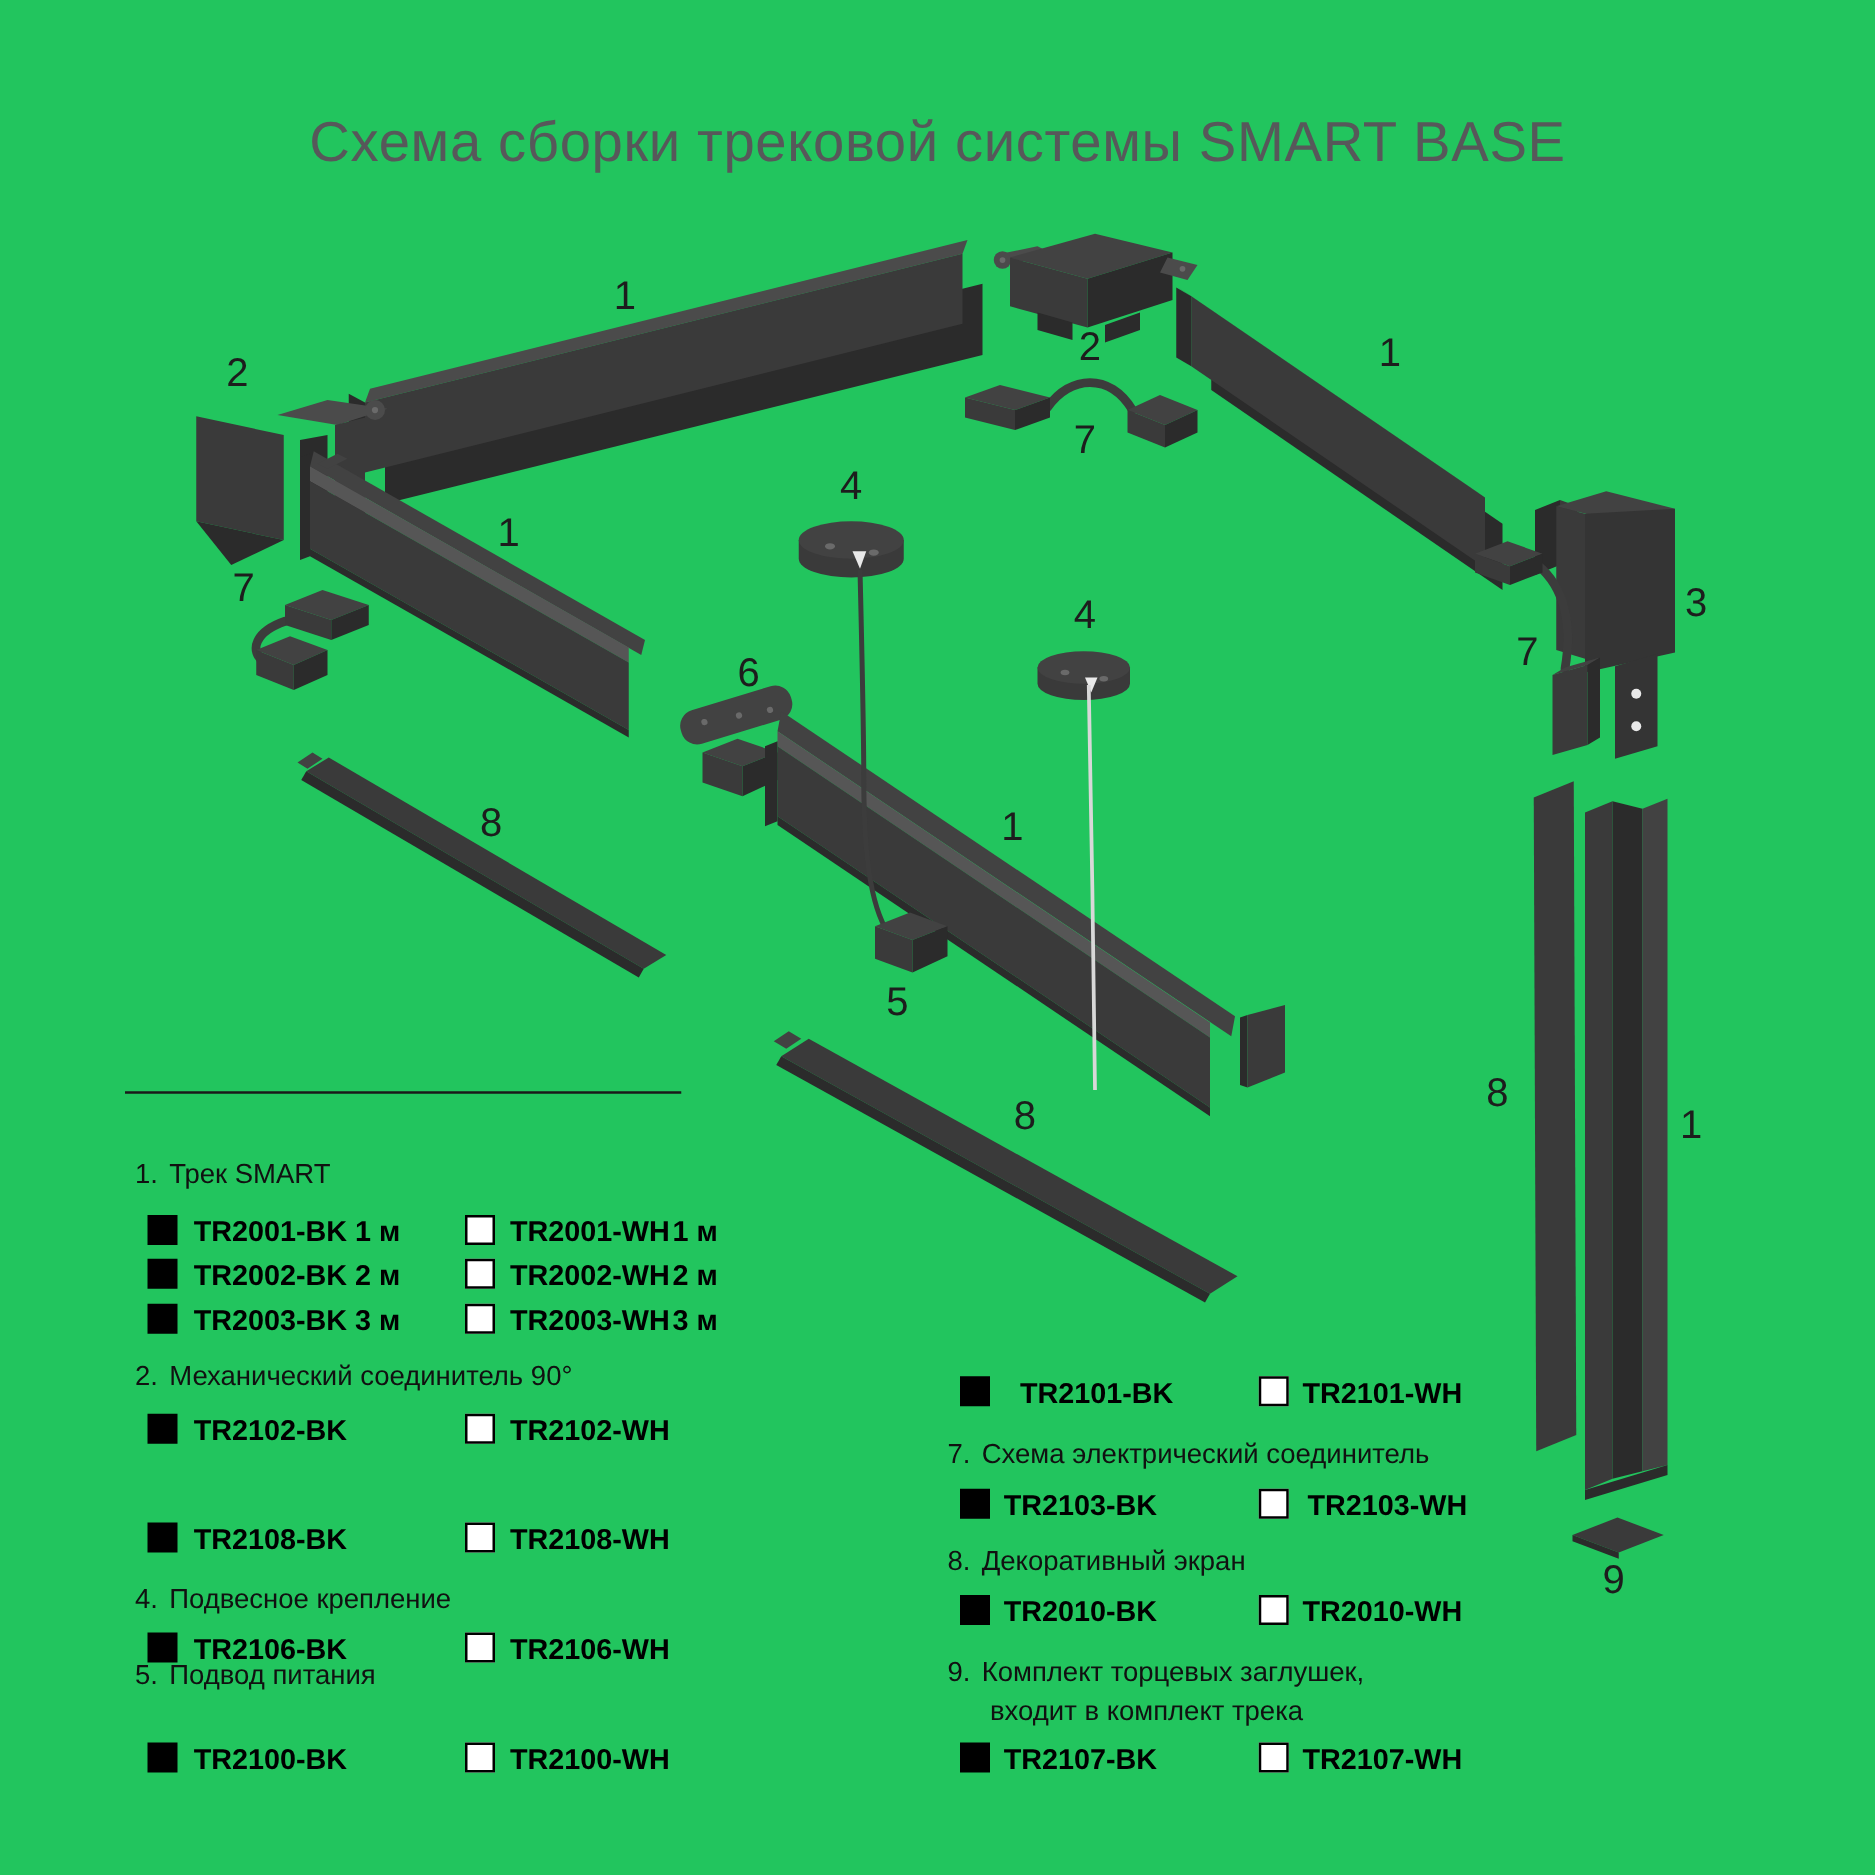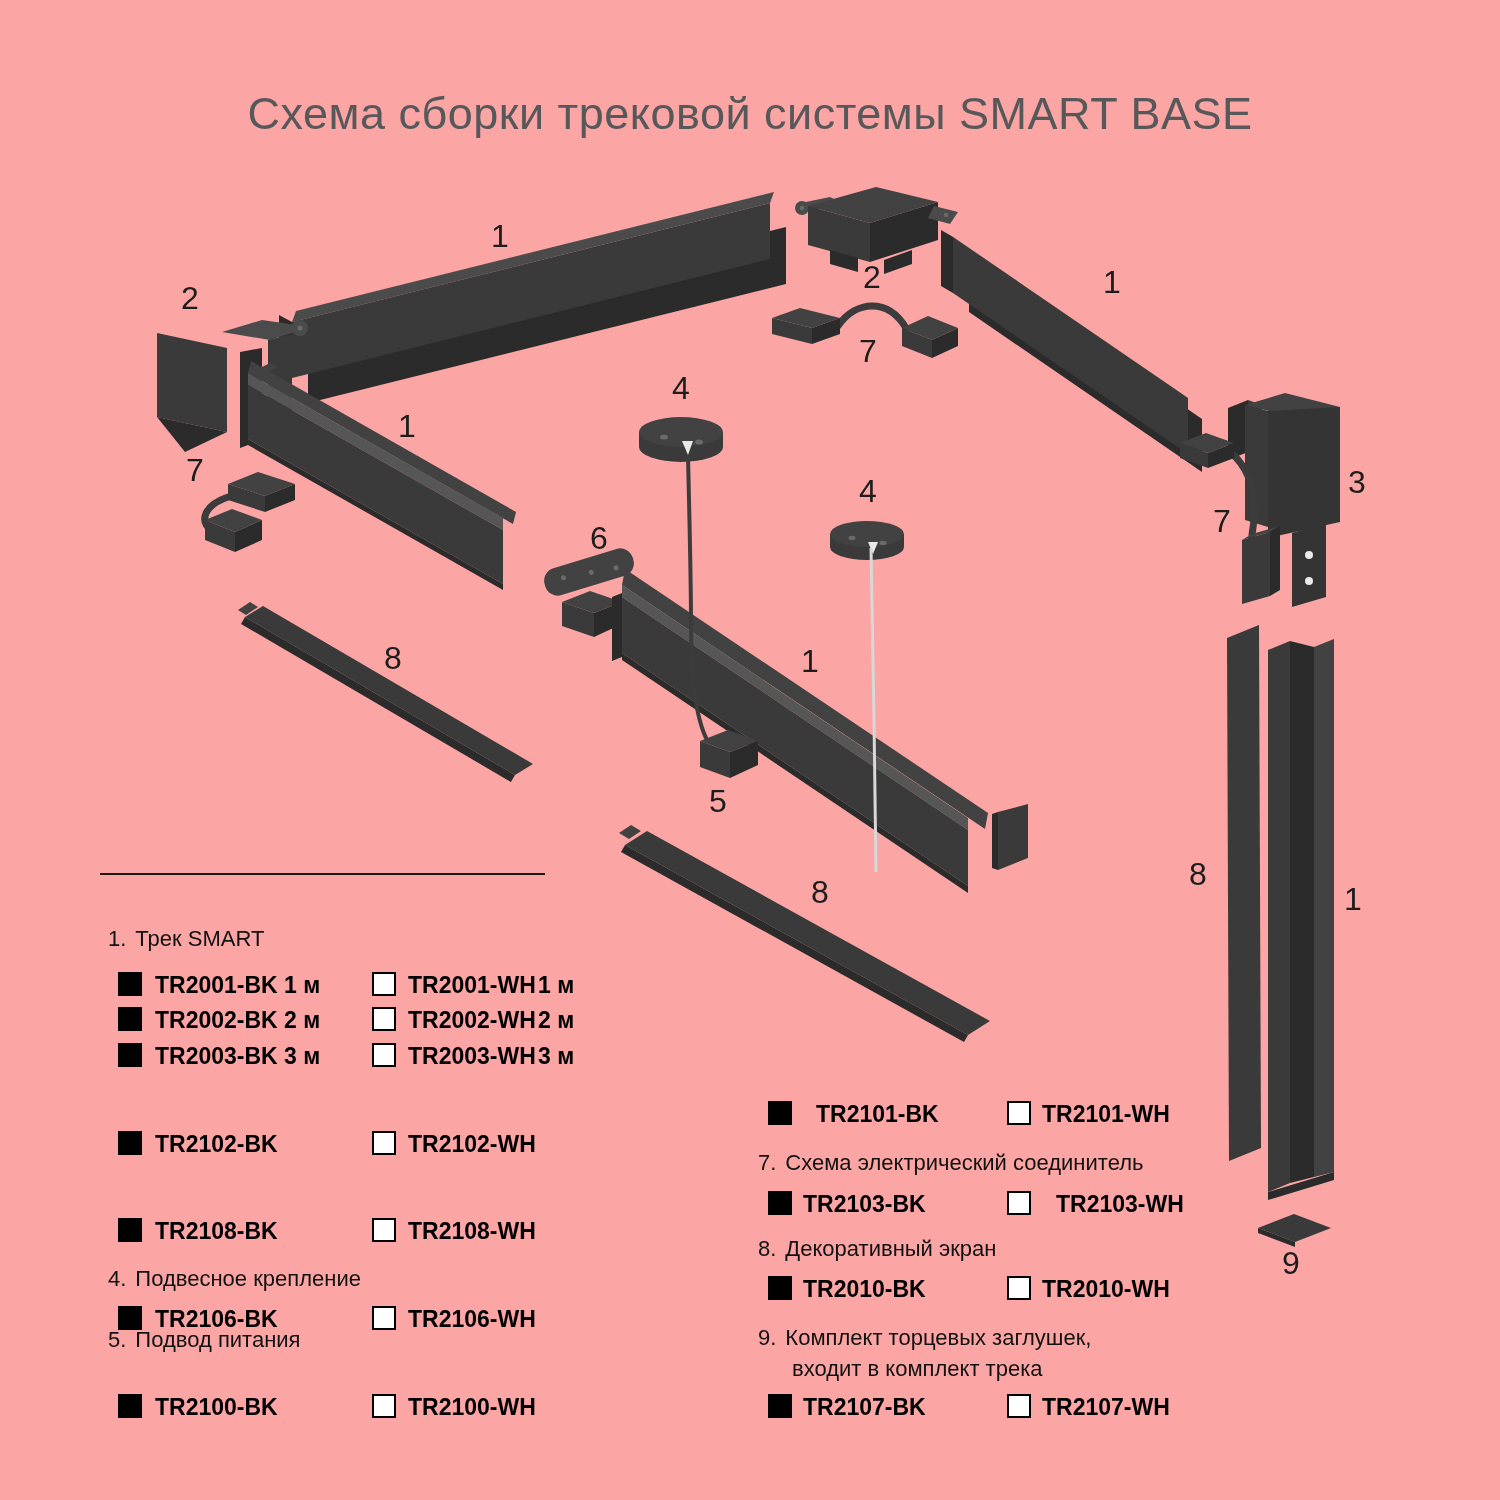--- a/index.html
+++ b/index.html
@@ -1,16 +1,16 @@
 <!DOCTYPE html>
 <html style="--part-light: #4b4b4b; --part-mid: #3a3a3a; --part-mid2: #424242; --part-dark: #2b2b2b; --wire-dark: #3c3c3c; --wire-light: #d8d8d8; --label: #1d1d1d; --title: #57585a; --text: #111111;"><head>
 <meta charset="utf-8">
 <style>
   html,body{margin:0;padding:0;background:#fff;}
-  #stage{position:relative;width:1500px;height:1500px;background:#fca5a5;overflow:hidden;
+  #stage{position:relative;width:1500px;height:1500px;background:#22c55e;overflow:hidden;
          font-family:"Liberation Sans",sans-serif;}
   .title{position:absolute;left:0;top:88px;width:1500px;text-align:center;
          font-size:45px;font-weight:400;color:var(--title,#57585a);letter-spacing:.5px;}
   svg{position:absolute;left:0;top:0;}
   .f-light{fill:var(--part-light,#4b4b4b);}
   .f-mid{fill:var(--part-mid,#3a3a3a);}
   .f-m2{fill:var(--part-mid2,#424242);}
   .f-dark{fill:var(--part-dark,#2b2b2b);}
   .f-strip{fill:#565656;}
   .dot{fill:#6a6a6a;}
@@ -247,20 +247,23 @@
   </div>
   <div class="lg-row" style="left:118px;top:1043px">
     <span class="sq bk" style="left:0"></span>
     <span class="code" style="left:37px">TR2003-BK</span>
     <span class="code" style="left:166px">3 м</span>
     <span class="sq wh" style="left:254px"></span>
     <span class="code" style="left:290px">TR2003-WH</span>
     <span class="code" style="left:420px">3 м</span>
   </div>
 
+  <div class="lg-h" style="left:108px;top:1088px">
+    <span class="lg-num">2.</span><span>Механический соединитель 90°</span>
+  </div>
   <div class="lg-row" style="left:118px;top:1131px">
     <span class="sq bk" style="left:0"></span>
     <span class="code" style="left:37px">TR2102-BK</span>
     <span class="sq wh" style="left:254px"></span>
     <span class="code" style="left:290px">TR2102-WH</span>
   </div>
 
   <div class="lg-row" style="left:118px;top:1218px">
     <span class="sq bk" style="left:0"></span>
     <span class="code" style="left:37px">TR2108-BK</span>
@@ -295,21 +298,21 @@
     <span class="code" style="left:274px">TR2101-WH</span>
   </div>
 
   <div class="lg-h" style="left:758px;top:1150px">
     <span class="lg-num">7.</span><span>Схема электрический соединитель</span>
   </div>
   <div class="lg-row" style="left:768px;top:1191px">
     <span class="sq bk" style="left:0"></span>
     <span class="code" style="left:35px">TR2103-BK</span>
     <span class="sq wh" style="left:239px"></span>
-    <span class="code" style="left:288px">TR2103-WH</span>
+    <span class="code" style="left:278px">TR2103-WH</span>
   </div>
 
   <div class="lg-h" style="left:758px;top:1236px">
     <span class="lg-num">8.</span><span>Декоративный экран</span>
   </div>
   <div class="lg-row" style="left:768px;top:1276px">
     <span class="sq bk" style="left:0"></span>
     <span class="code" style="left:35px">TR2010-BK</span>
     <span class="sq wh" style="left:239px"></span>
     <span class="code" style="left:274px">TR2010-WH</span>

